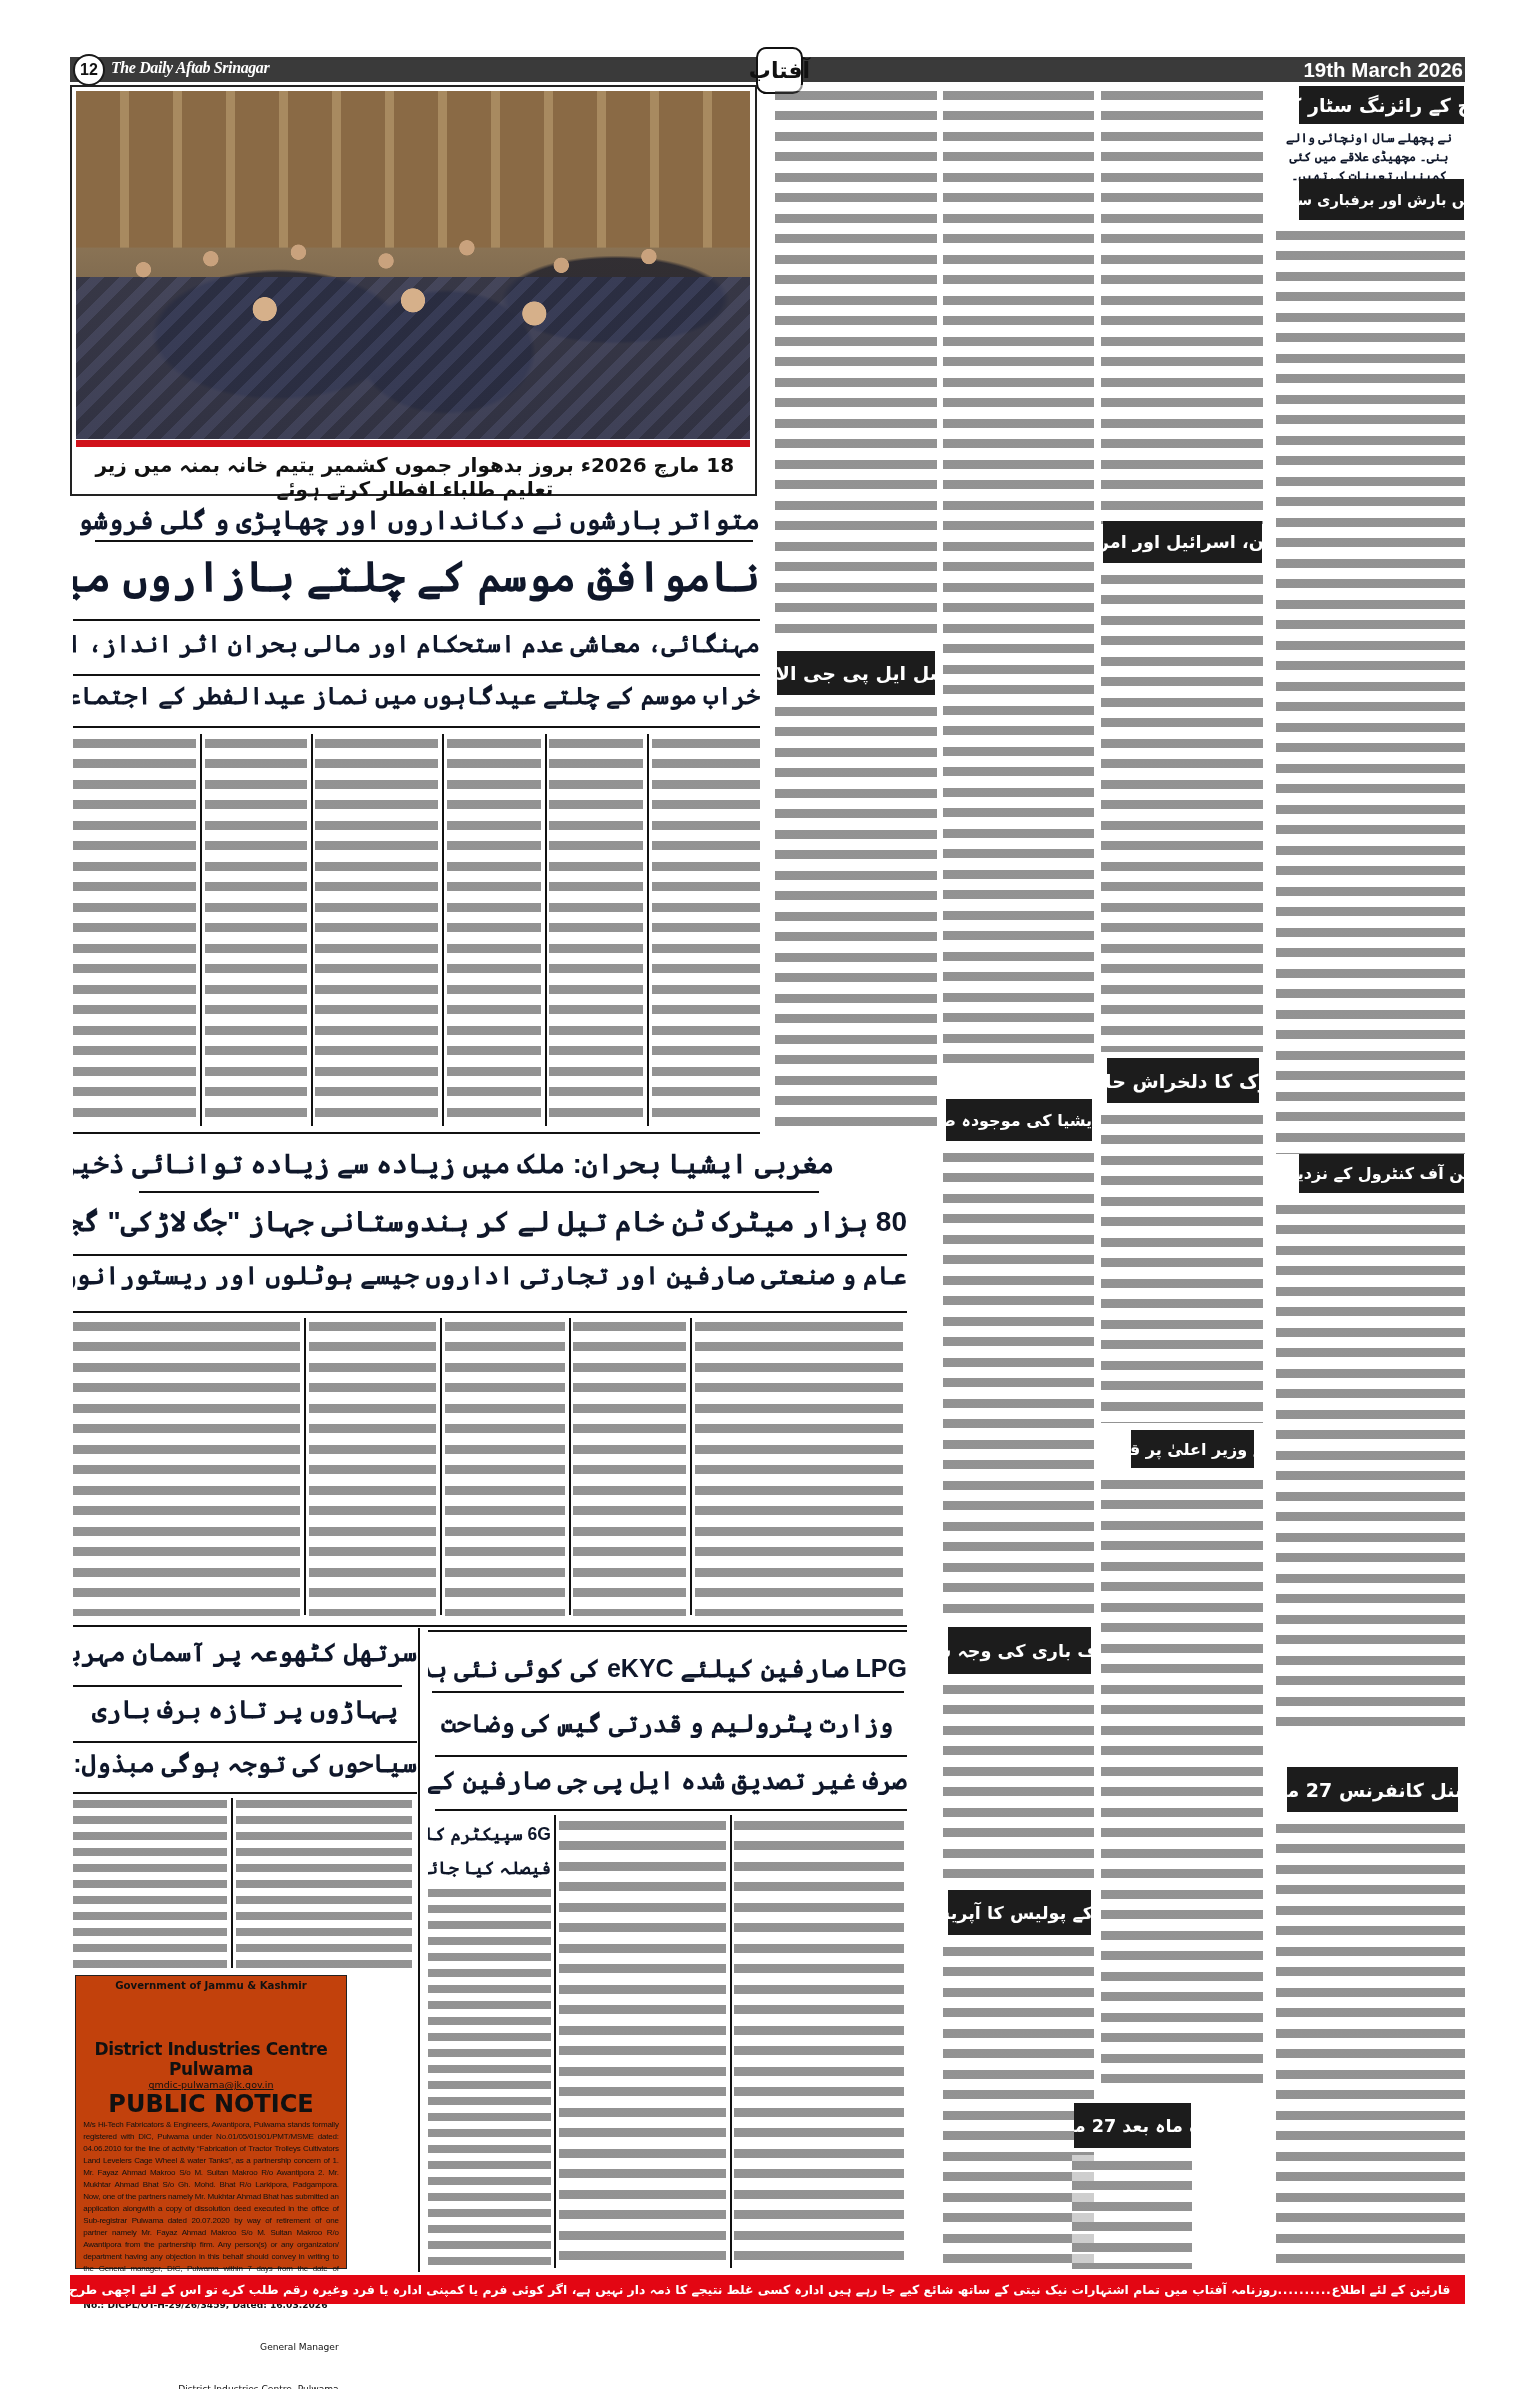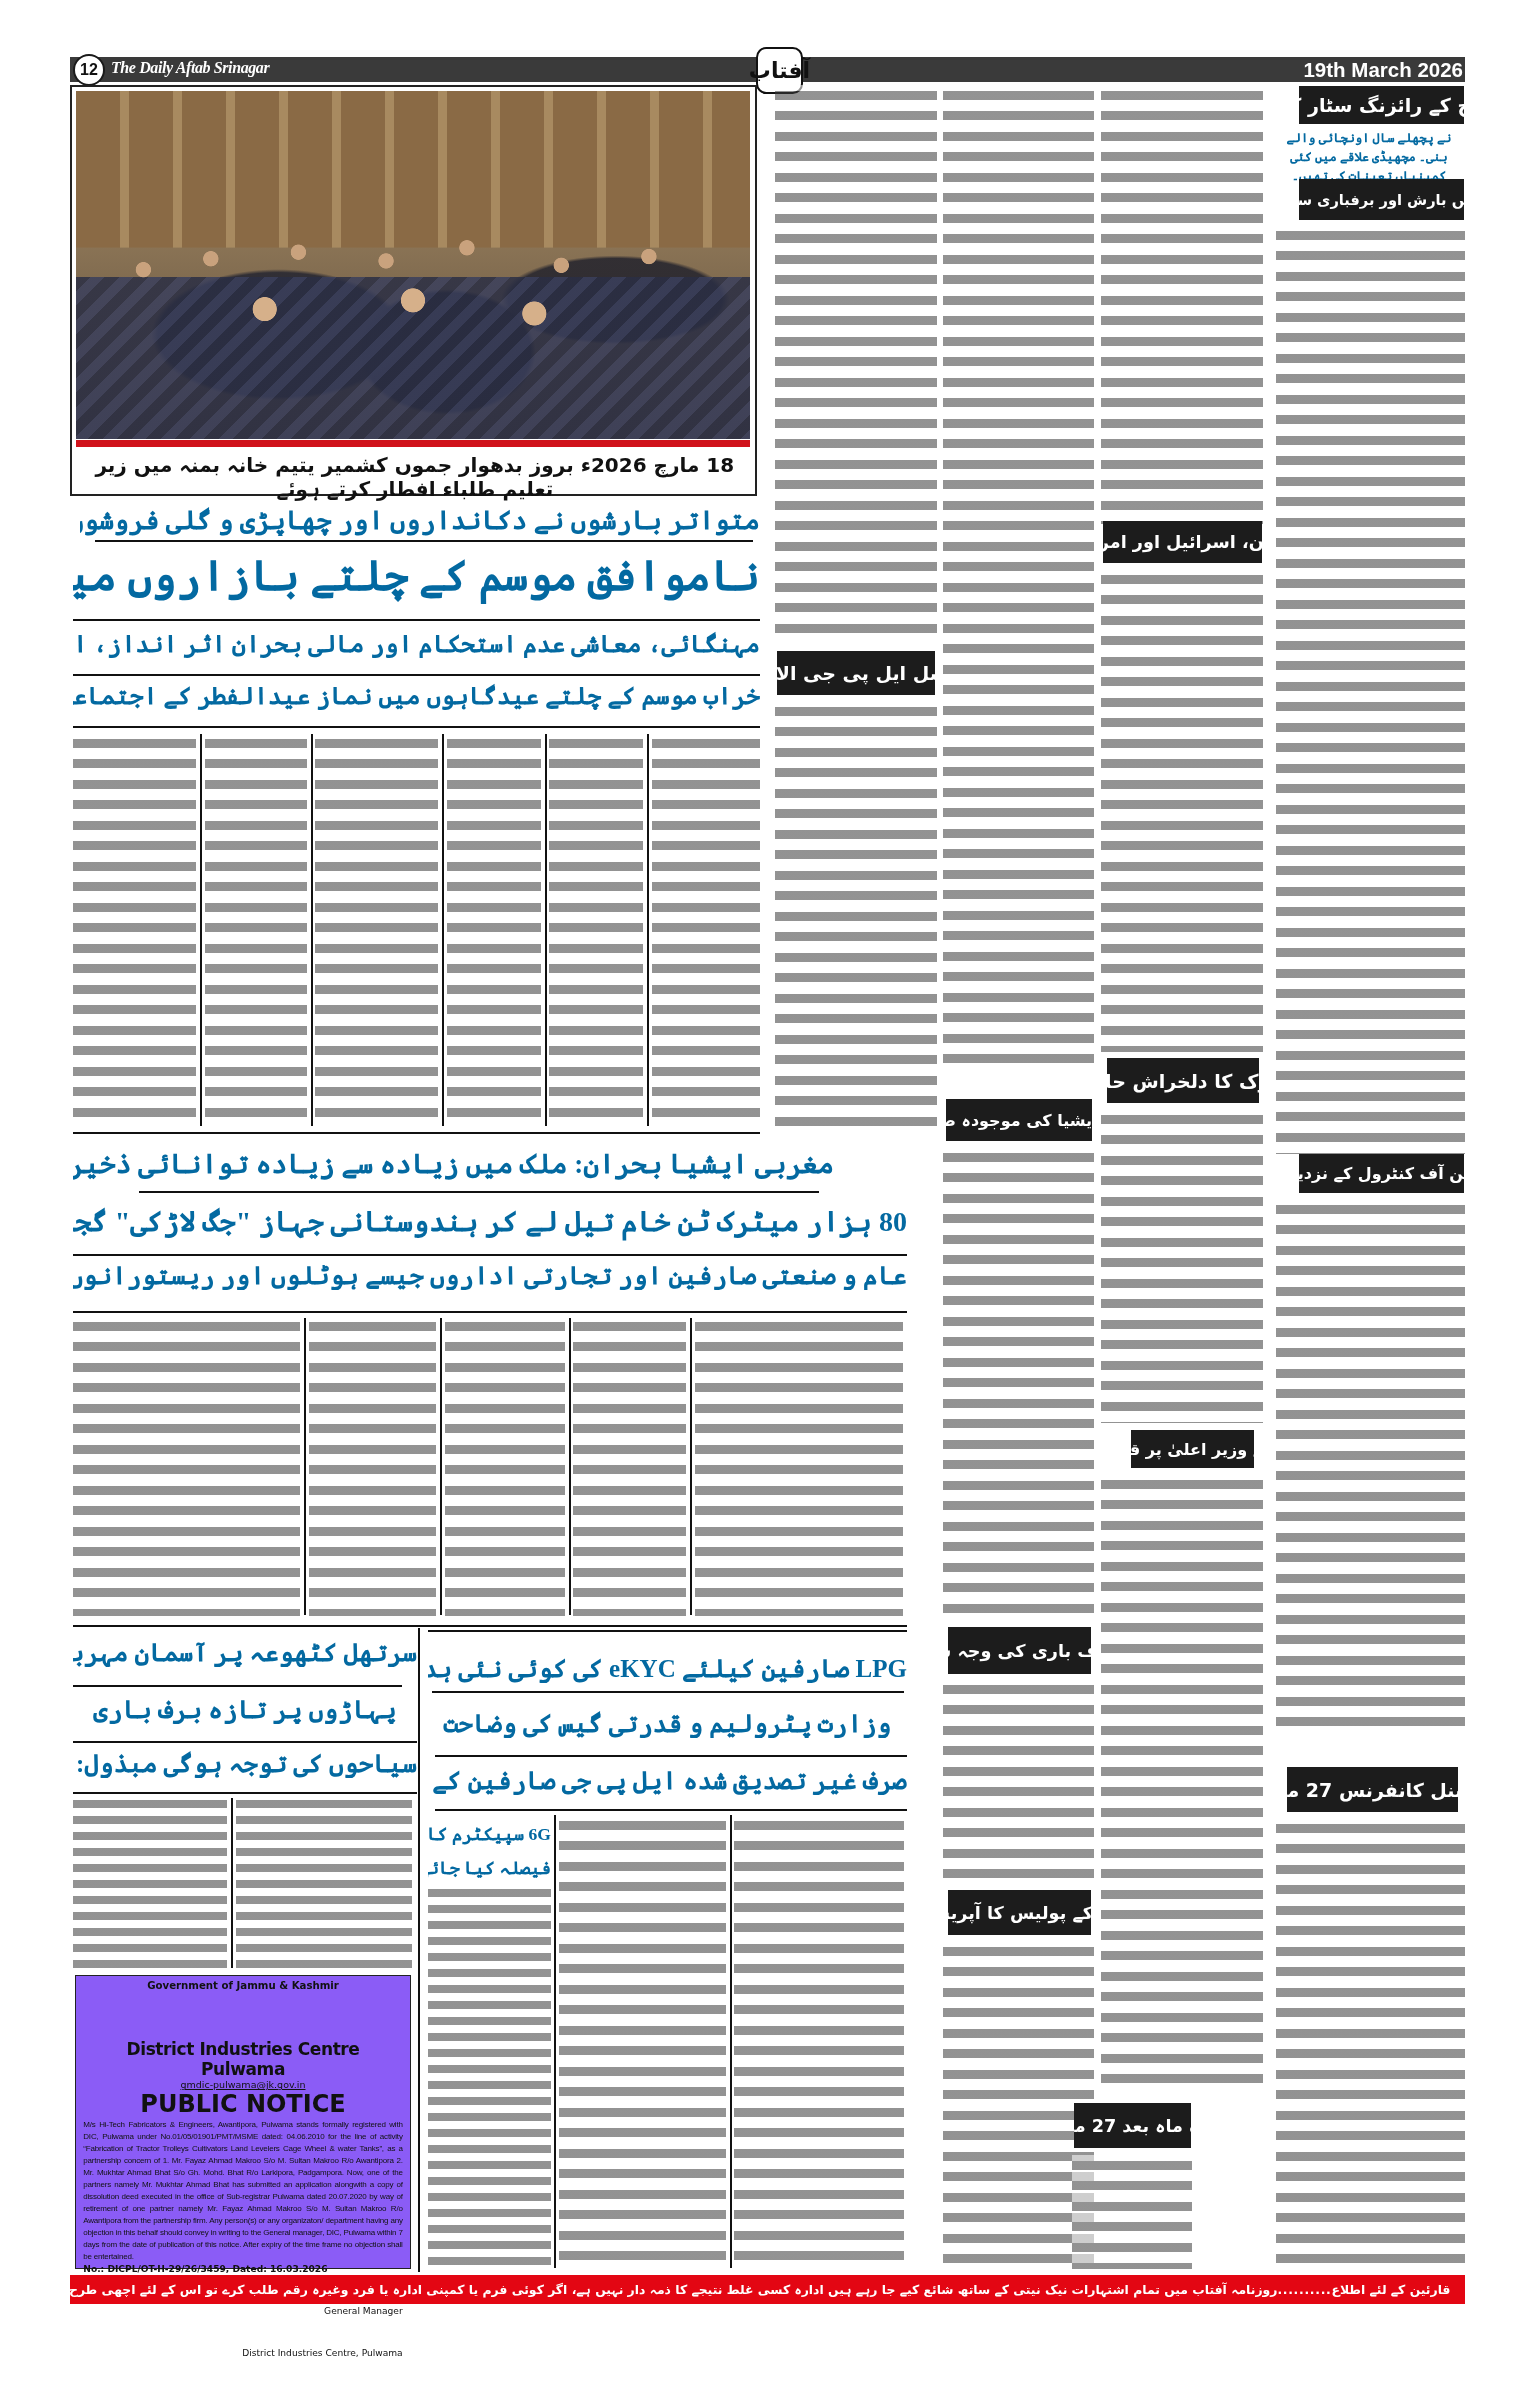--- a/index.html
+++ b/index.html
@@ -45,33 +45,33 @@
       radial-gradient(circle at 72% 28%, #c9a27d 0 7.3px, transparent 8px),
       radial-gradient(circle at 85% 24%, #c9a27d 0 7.3px, transparent 8px),
       radial-gradient(circle at 28% 48%, #d6b08a 0 11.7px, transparent 12.4px),
       radial-gradient(circle at 50% 44%, #d6b08a 0 11.7px, transparent 12.4px),
       radial-gradient(circle at 68% 50%, #d6b08a 0 11.7px, transparent 12.4px);
   }
   #photo-redbar { left: 4.4px; top: 353px; width: 674px; height: 7.3px; background: #d0121b; }
   #caption { left: 7.3px; top: 366px; width: 671px; font-size: 20px; direction: rtl; text-align: center; font-weight: bold; }
 
   
-  .hl { direction: rtl; text-align: center; color: #0369a1; font-family: Liberation Serif, serif; font-weight: bold; white-space: nowrap; overflow: hidden; }
+  .hl { direction: rtl; text-align: center; color: #0f172a; font-family: Liberation Sans, sans-serif; font-weight: bold; white-space: nowrap; overflow: hidden; }
   .rule { height: 2.2px; background: #111; }
   .vrule { width: 1.5px; background: #111; }
 
   .black-head { background: #1c1c1c; color: #fff; direction: rtl; text-align: center;
     display: flex; align-items: center; justify-content: center; font-weight: bold; white-space: nowrap; overflow: hidden; }
   .lines {
     background: repeating-linear-gradient(#fff 0 5.9px, #3a3a3a 5.9px 14.6px, #fff 14.6px 20.5px);
     opacity: .55;
   }
   .lines.small { background: repeating-linear-gradient(#fff 0 4.4px, #3a3a3a 4.4px 11.7px, #fff 11.7px 16px); }
 
-  #public-notice { left: 75px; top: 1975px; width: 336px; height: 294px; border: 1.5px solid #222; padding: 4.4px 7.3px; background: #8b5cf6; }
+  #public-notice { left: 75px; top: 1975px; width: 272px; height: 294px; border: 1.5px solid #222; padding: 4.4px 7.3px; background: #c2410c; }
   #public-notice .c { text-align: center; }
   #pn-gov { font: bold 10.2px "DejaVu Sans", sans-serif; }
   #pn-dept { font: bold 17px "DejaVu Sans", sans-serif; letter-spacing: -0.4px; margin-top: 48px; }
   #pn-email { font: 9.5px "DejaVu Sans", sans-serif; text-decoration: underline; }
   #pn-title { font: bold 24px "DejaVu Sans", sans-serif; line-height: 29px; }
   #pn-body { font: 8px "Liberation Sans Narrow", "Liberation Sans", sans-serif; line-height: 12px; text-align: justify; letter-spacing: -0.2px; }
   #pn-ref { font: bold 9.1px "DejaVu Sans", sans-serif; margin-top: 1px; }
   #pn-sign1, #pn-sign2 { font: 9.1px "DejaVu Sans", sans-serif; text-align: right; margin-top: 32px; }
 
   #footer-bar { left: 70px; top: 2275px; width: 1395px; height: 29px; background: #e30613;

